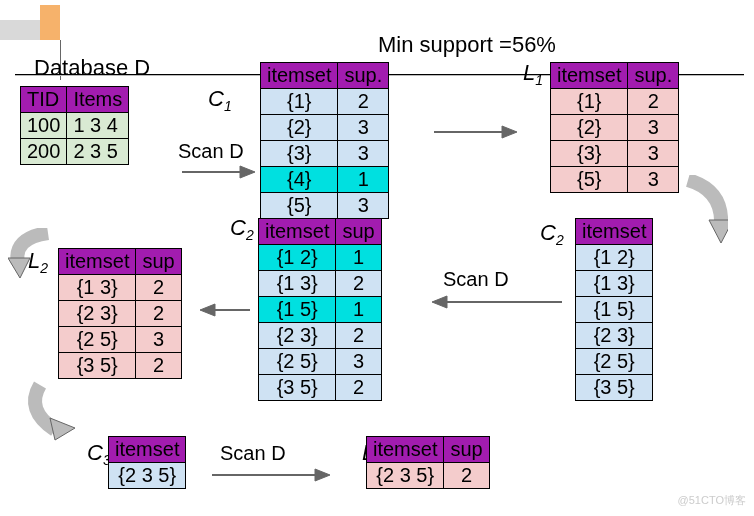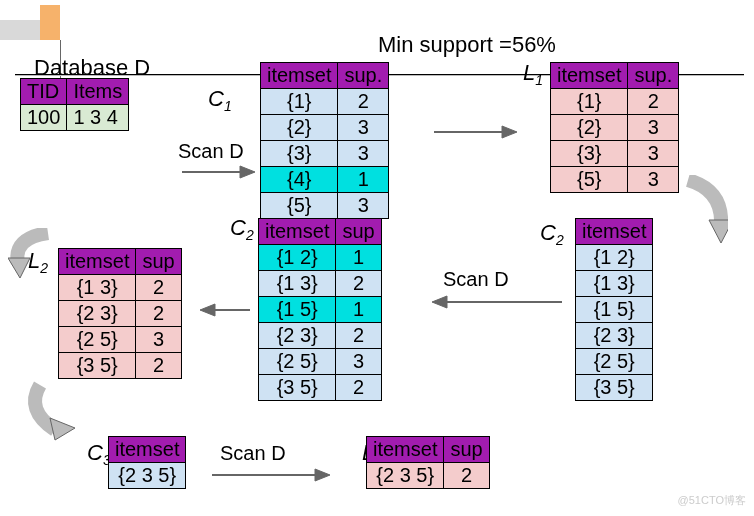--- a/index.html
+++ b/index.html
@@ -86,31 +86,35 @@
 <body>
 
 <div class="decor-gray"></div>
 <div class="decor-orange"></div>
 <div class="decor-line-v"></div>
 <div class="hr-line"></div>
 
 <div class="title" style="left:378px;top:32px;">Min support =56%</div>
 <div class="title" style="left:34px;top:55px;">Database D</div>
 
-<table class="green" style="left:20px;top:78px;">
+<table class="green" style="left:20px;top:86px;">
   <tbody>
       <tr>
         <th>TID</th>
         <th>Items</th>
       </tr>
   </tbody>
     <tbody id="tb-D">
       <tr>
         <td>100</td>
         <td>1 3 4</td>
+      </tr>
+      <tr>
+        <td>200</td>
+        <td>2 3 5</td>
       </tr>
     </tbody>
 </table>
 
 <div class="label" style="left:208px;top:86px;font-style:italic;"><span>C</span><sub>1</sub></div>
 <div class="title" style="left:178px;top:140px;font-size:20px;">Scan D</div>
 
 <table class="blue center" style="left:260px;top:62px;">
   <tbody>
       <tr>

